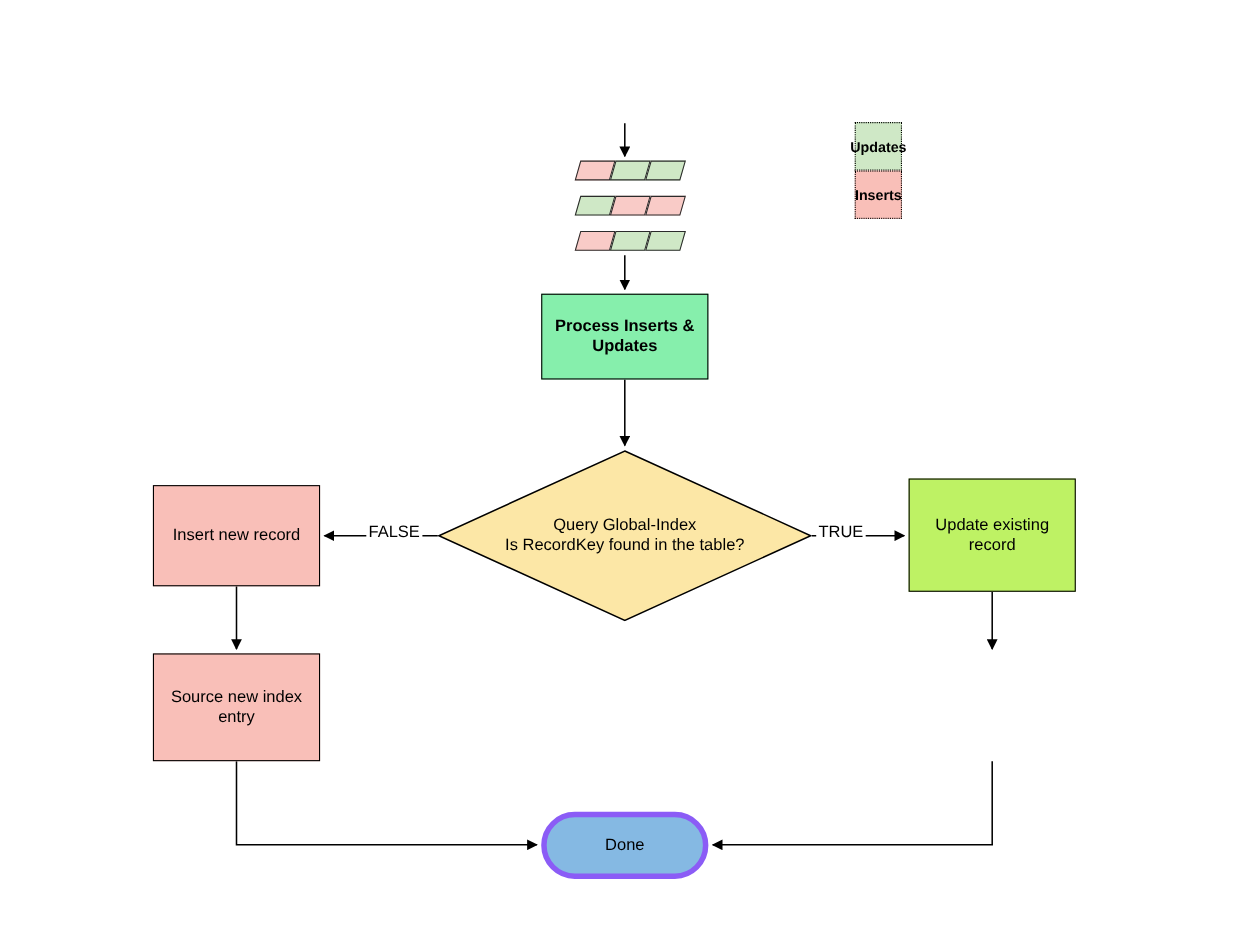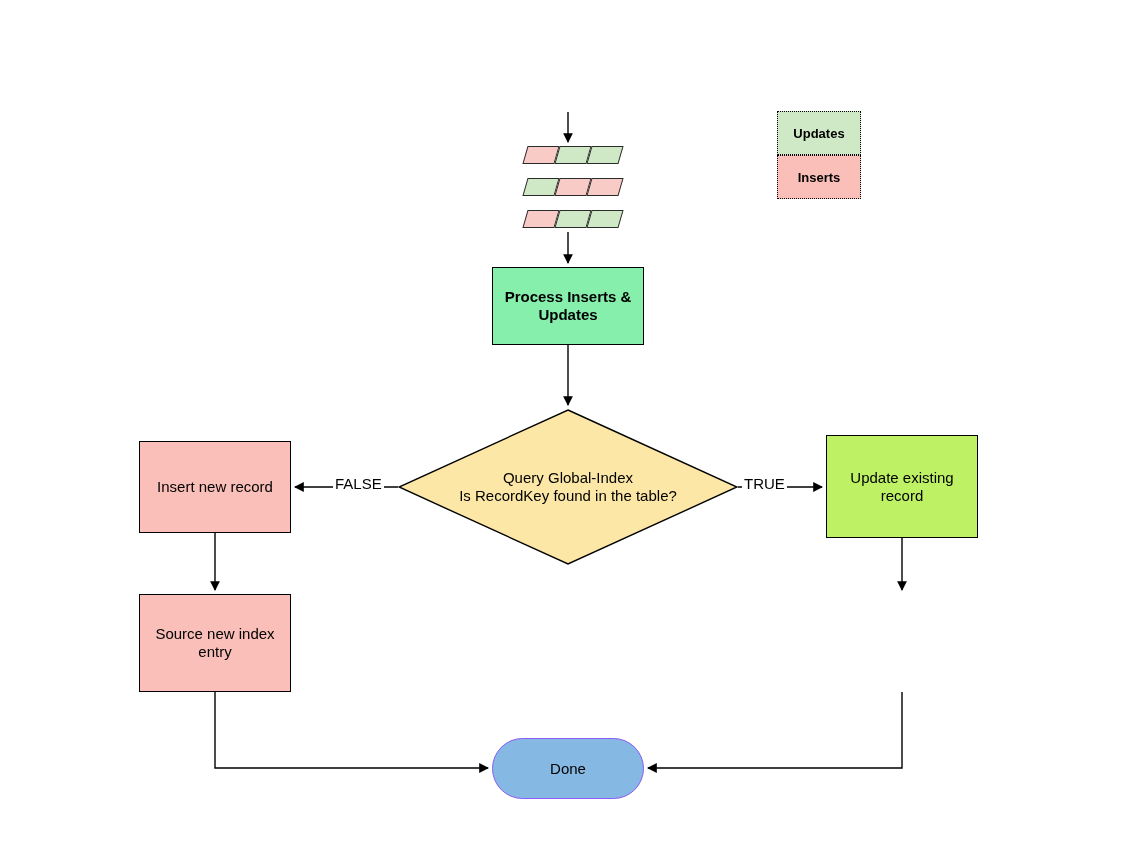--- a/index.html
+++ b/index.html
@@ -187,21 +187,21 @@
     text-align: center;
   }
 
   
   #done {
     left: 492px;
     top: 738px;
     width: 152px;
     height: 61px;
     background: #85B9E3;
-    border: 1px solid #8b5cf6;
+    border: 5px solid #8b5cf6;
     border-radius: 31px;
   }
 
   
   .edge-label {
     position: absolute;
     font-size: 15px;
     line-height: 16px;
     color: #000;
     background: #ffffff;
@@ -215,21 +215,21 @@
   #legend {
     position: absolute;
     left: 777px;
     top: 111px;
     width: 64px;
     height: 88px;
   }
   .legend-item {
     position: absolute;
     left: 0;
-    width: 84px;
+    width: 43px;
     height: 44px;
     box-sizing: border-box;
     border: 1px dotted #000;
     display: flex;
     align-items: center;
     justify-content: center;
   }
   .legend-item.updates { top: 0px; background: #CFE8C6; }
   .legend-item.inserts { top: 44px; background: #F9BFB8; }
   .legend-text {

